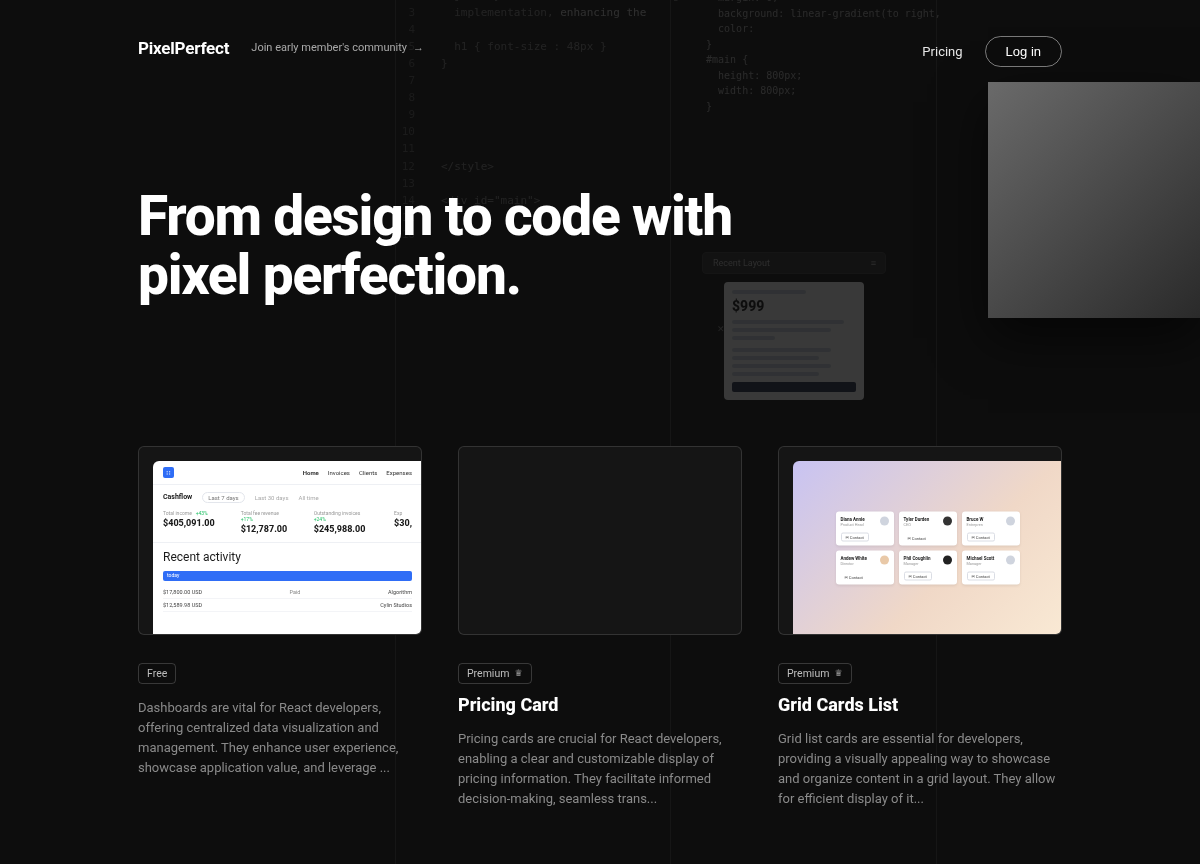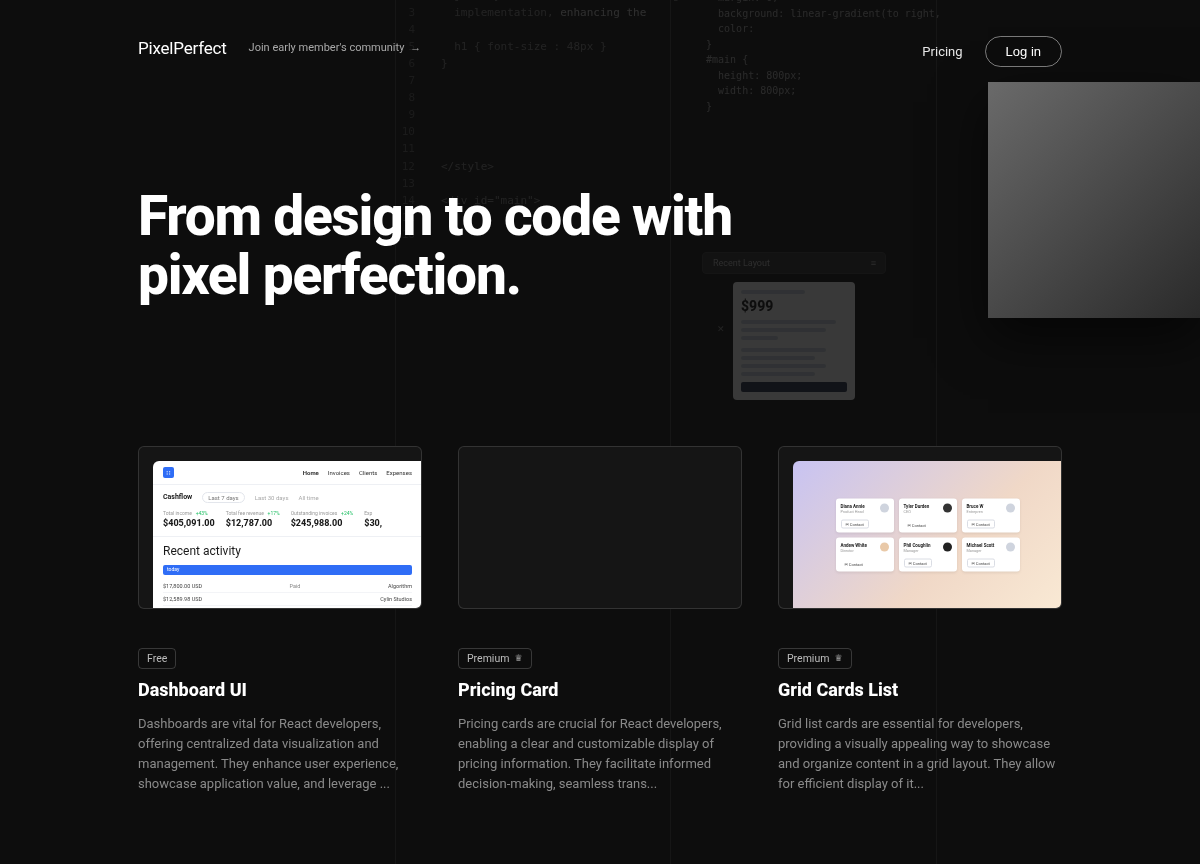--- a/index.html
+++ b/index.html
@@ -56,21 +56,21 @@
     padding: 5px 10px;
     font-size: 9px;
     color: #bbb;
     display: flex;
     justify-content: space-between;
     align-items: center;
   }
   .target-layout .burger { letter-spacing: -1px; }
   .target-layout .card {
     margin: 8px auto 0;
-    width: 122px;
+    width: 140px;
     background: #fff;
     border-radius: 4px;
     padding: 8px;
   }
   .tl-line { height: 4px; background: #cfd6e2; border-radius: 2px; margin-bottom: 4px; }
   .tl-line.w60 { width: 60%; }
   .tl-line.w35 { width: 35%; }
   .tl-line.w90 { width: 90%; }
   .tl-line.w80 { width: 80%; }
   .tl-line.w70 { width: 70%; }
@@ -79,21 +79,21 @@
   .tl-close { position: absolute; left: 15px; top: 72px; font-size: 9px; color: #888; }
 
   
   header {
     position: relative;
     z-index: 5;
     display: flex;
     align-items: center;
     padding: 28px 138px 0;
   }
-  .logo { font-weight: 400; font-size: 17px; letter-spacing: -0.2px; }
+  .logo { font-weight: 700; font-size: 17px; letter-spacing: -0.2px; }
   .community {
     margin-left: 22px;
     font-size: 11px;
     color: #a9a9a9;
     display: inline-flex;
     align-items: center;
     gap: 6px;
     cursor: pointer;
   }
   .community .arrow { font-size: 11px; }
@@ -131,21 +131,21 @@
     position: relative;
     z-index: 5;
     display: grid;
     grid-template-columns: repeat(3, 1fr);
     gap: 36px;
     padding: 0 138px;
     margin-top: 140px;
   }
   .card-item { display: flex; flex-direction: column; }
   .preview {
-    height: 163px;
+    height: 189px;
     border: 1px solid rgba(255,255,255,0.13);
     border-radius: 6px;
     overflow: hidden;
     background: #151515;
     position: relative;
     cursor: pointer;
   }
   .preview-inner {
     position: absolute;
     inset: 14px 0 0 14px;
@@ -159,21 +159,21 @@
   .pv1 .top {
     display: flex; align-items: center; justify-content: space-between;
     padding: 6px 10px; border-bottom: 1px solid #eef0f4;
   }
   .pv1 .blue-sq { width: 11px; height: 11px; background: #2f6df6; border-radius: 2px; color:#fff; font-size:6px; display:flex; align-items:center; justify-content:center; font-weight:700;}
   .pv1 .tabs { display: flex; gap: 9px; color: #333; }
   .pv1 .tabs span:first-child { font-weight: 700; }
   .pv1 .cash-row { display:flex; align-items:center; gap:10px; padding: 7px 10px 3px; }
   .pv1 .cash-row b { font-size: 7px; }
   .pv1 .pill { border:1px solid #e3e6ec; border-radius:8px; padding:1px 5px; color:#777; }
-  .pv1 .stats { display:flex; gap: 11px; padding: 4px 10px 0; }
+  .pv1 .stats { display:flex; gap: 26px; padding: 4px 10px 0; }
   .pv1 .stat small { display:block; color:#999; font-size:5px; margin-bottom:2px;}
   .pv1 .stat strong { font-size:9px; font-weight:800; }
   .pv1 .divider { height:1px; background:#eef0f4; margin: 8px 0 0; }
   .pv1 .recent { padding: 7px 10px 0; font-size:12px; font-weight:400; }
   .pv1 .bluebar { margin: 7px 10px 0; height: 10px; background:#2f6df6; border-radius:2px; position:relative;}
   .pv1 .bluebar::before { content:'today'; position:absolute; left:4px; top:1px; color:#fff; font-size:5px;}
   .pv1 .rows { padding: 5px 10px; }
   .pv1 .row { display:flex; justify-content:space-between; font-size:5.5px; color:#444; padding:3px 0; border-bottom:1px solid #f3f4f7;}
   .pv1 .row span:nth-child(2){ color:#888; }
 
@@ -195,21 +195,21 @@
   .pv3 .c .n { font-size:4.5px; font-weight:700; color:#222;}
   .pv3 .c .r { font-size:3.8px; color:#999;}
   .pv3 .c .av { width:9px; height:9px; border-radius:50%; background:#cfd4de;}
   .pv3 .c .b { display:flex; align-items:center; gap:3px;}
   .pv3 .c .btn { font-size:4px; border:1px solid #dadde4; border-radius:2px; padding:1px 4px; color:#444;}
   .pv3 .c:nth-child(4) .btn, .pv3 .c:nth-child(2) .btn { border:none; }
 
   
   .tier {
     align-self: flex-start;
-    margin-top: 39px;
+    margin-top: 28px;
     font-size: 10.5px;
     color: #bdbdbd;
     border: 1px solid rgba(255,255,255,0.18);
     border-radius: 4px;
     padding: 3px 8px;
     display: inline-flex;
     align-items: center;
     gap: 5px;
   }
   .tier .crown { font-size: 9px; opacity: 0.8; }
@@ -328,21 +328,20 @@
               <span>$12,589.98 USD</span>
               <span></span>
               <span>Cylin Studios</span>
             </div>
         </div>
       </div>
     </div>
     <span class="tier">
       <span>Free</span>
     </span>
-    <h3 class="title">Dashboard UI</h3>
     <p class="desc-text">Dashboards are vital for React developers, offering centralized data visualization and management. They enhance user experience, showcase application value, and leverage ...</p>
   </article>
 
   <article class="card-item">
     <div class="preview">
       <div class="preview-inner pv2">
         
         
       </div>
     </div>

